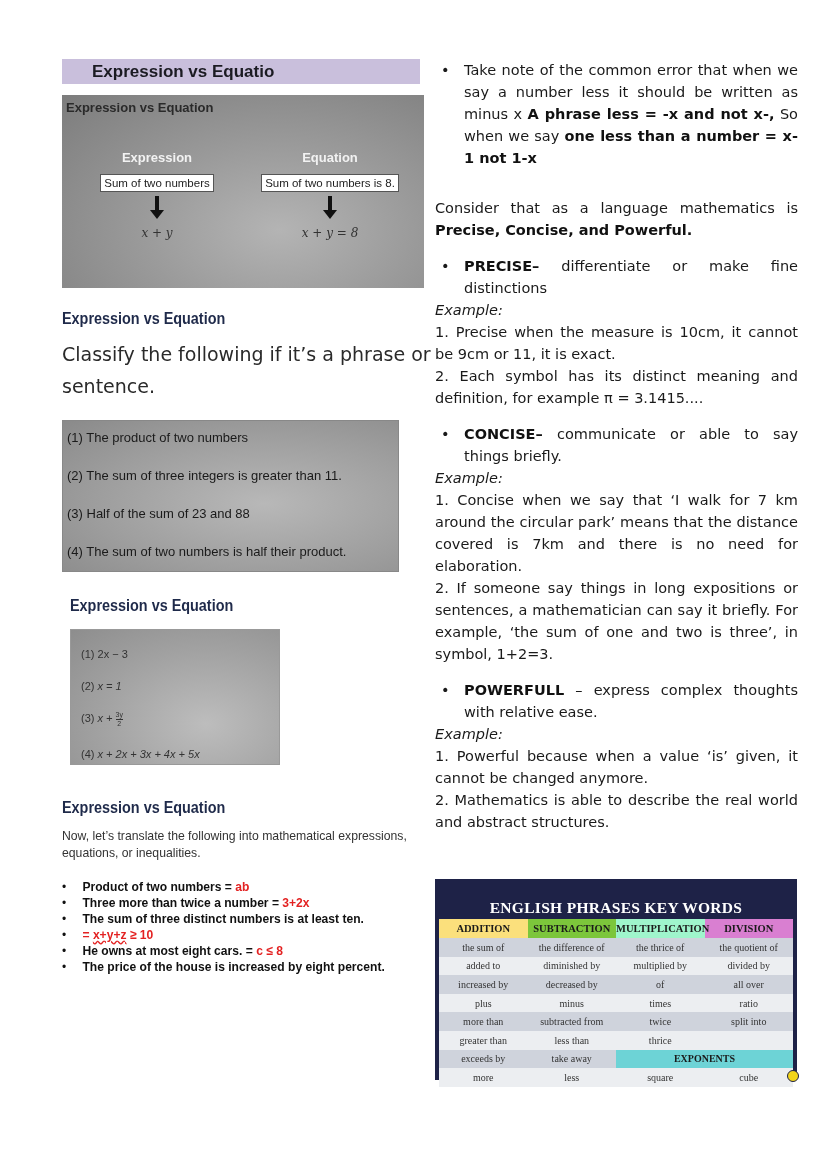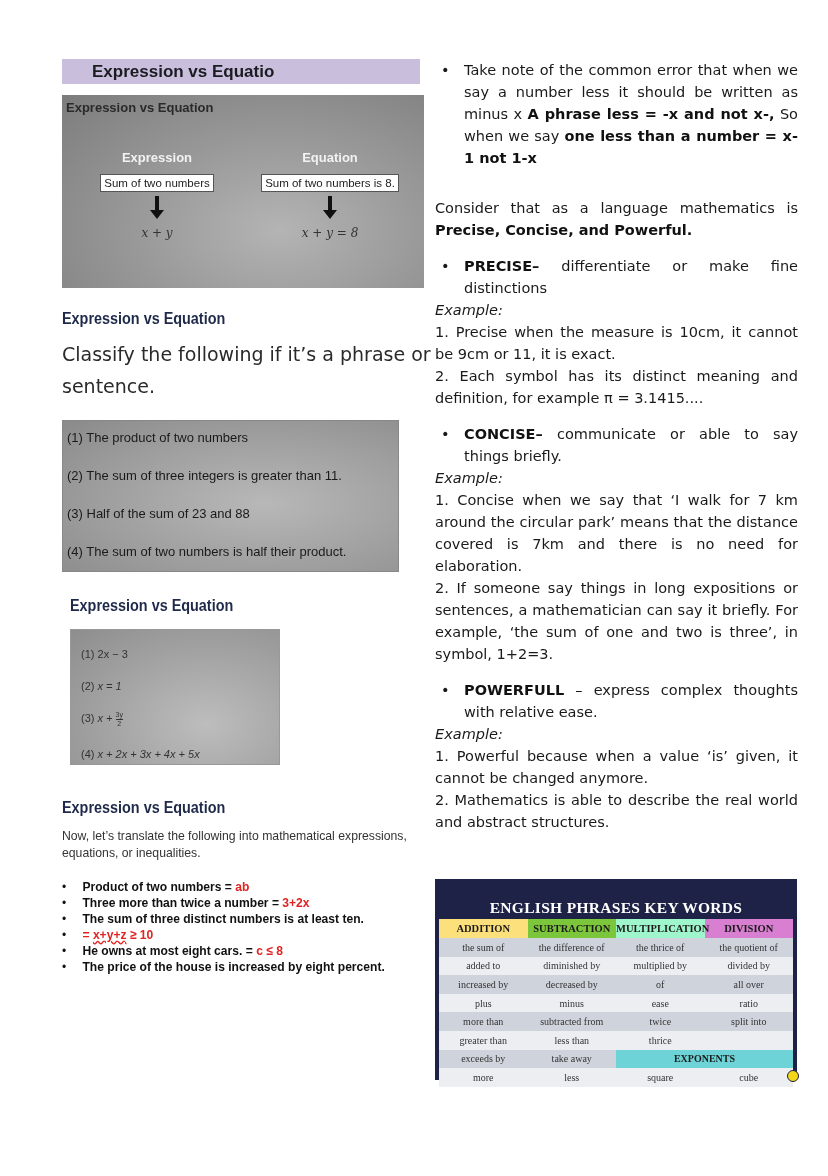--- a/index.html
+++ b/index.html
@@ -228,21 +228,21 @@
     </tr>
     <tr class="shade">
       <td>increased by</td>
           <td>decreased by</td>
           <td>of</td>
           <td>all over</td>
     </tr>
     <tr class="plain">
       <td>plus</td>
           <td>minus</td>
-          <td>ease</td>
+          <td>times</td>
           <td>ratio</td>
     </tr>
     <tr class="shade">
       <td>more than</td>
           <td>subtracted from</td>
           <td>twice</td>
           <td>split into</td>
     </tr>
     <tr class="plain">
       <td>greater than</td>

